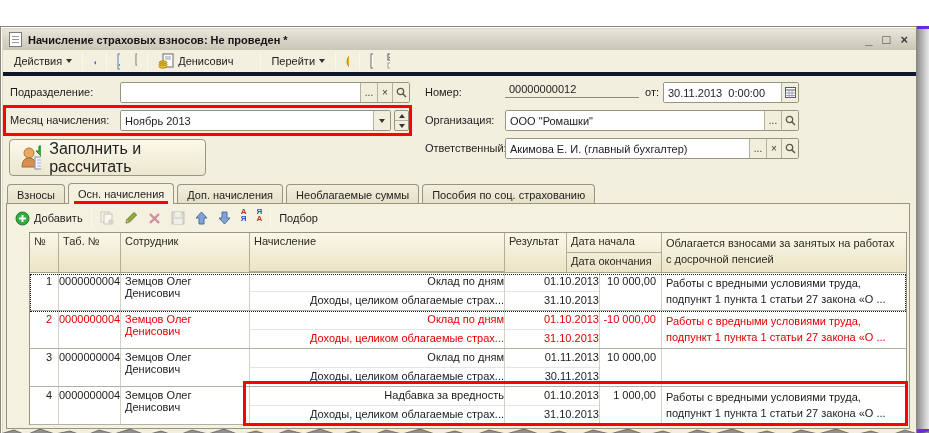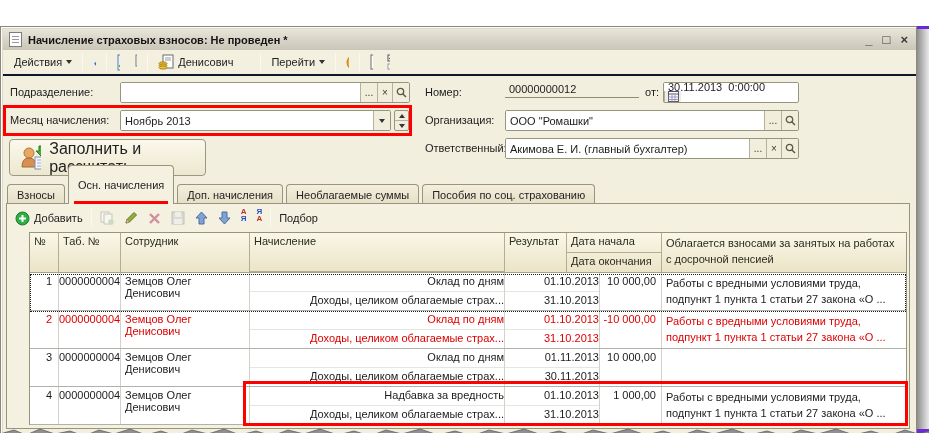--- a/index.html
+++ b/index.html
@@ -20,21 +20,21 @@
             position:relative; margin-right:6px; flex:none; }
   .title-doc::before { content:""; position:absolute; left:2px; top:3px; width:7px; height:1px;
             background:#9a9a9a; box-shadow:0 3px 0 #9a9a9a, 0 6px 0 #9a9a9a; }
   .title-text { font-weight:bold; color:#141414; white-space:nowrap; }
   .win-controls { margin-left:auto; display:flex; gap:10px; font-weight:bold; color:#3a3a3a;
             font-size:13px; align-items:center; padding-right:2px; }
   .win-controls span { cursor:default; line-height:13px; }
 
   
   .toolbar { position:absolute; left:2px; top:23px; width:913px; height:26px;
-            background:#f3f0e0; border-bottom:2px solid #0f172a;
+            background:#f3f0e0; border-bottom:4px solid #0f172a;
             display:flex; align-items:center; padding-left:4px; }
   .tbtn { height:22px; display:flex; align-items:center; gap:4px; padding:0 6px;
             border:1px solid transparent; border-radius:3px; color:#222; }
   .tsep { width:1px; height:18px; background:#c6c2aa; border-right:1px solid #fbf9ee; margin:0 3px; }
   .caret { width:0; height:0; border-left:3px solid transparent; border-right:3px solid transparent;
             border-top:4px solid #333; display:inline-block; }
   .icon16 { width:17px; height:17px; display:flex; align-items:center; justify-content:center; flex:none; }
   .dis { opacity:.4; filter:grayscale(70%); }
 
   
@@ -55,21 +55,21 @@
 
   .fill-btn { position:absolute; left:8px; top:112px; width:197px; height:37px;
             background:linear-gradient(#fbf9ec,#ece7cf); border:1px solid #9a9783; border-radius:4px;
             display:flex; align-items:center; gap:8px; padding:0 10px; font-size:16px; color:#222; }
 
   
   .tabs { position:absolute; left:6px; top:154px; display:flex; align-items:flex-end; gap:3px; height:23px; }
   .tab { height:20px; padding:0 9px; background:linear-gradient(#f3efdd,#e4dfc6);
             border:1px solid #98947e; border-bottom:none; border-radius:4px 4px 0 0;
             display:flex; align-items:center; white-space:nowrap; color:#222; position:relative; z-index:1; }
-  .tab.active { height:39px; background:#f4f1e1; z-index:3; font-weight:normal; }
+  .tab.active { height:21px; background:#f4f1e1; z-index:3; font-weight:normal; }
   .tab-underline { position:absolute; left:5px; right:5px; bottom:0px; height:3px; background:#ff0000; }
 
   
   .panel { position:absolute; left:5px; top:176px; width:904px; height:226px;
             background:#f4f1e1; border:1px solid #98947e; z-index:2; }
   .gtoolbar { position:absolute; left:3px; top:3px; height:22px; display:flex; align-items:center; }
   .gtbtn { height:20px; display:flex; align-items:center; gap:4px; padding:0 5px; color:#222; }
   .accel { text-decoration:underline; }
 
   
@@ -237,21 +237,21 @@
         </div>
       <div>
           <span class="tri-dn"></span>
         </div>
     </div>
 
     <span class="flabel" style="left:424px; top:59px;">Номер:</span>
     <span class="flat-num" style="left:504px; top:53px;">00000000012</span>
 
     <span class="flabel" style="left:644px; top:59px;">от:</span>
-    <div class="field" style="left:662px; top:55px; width:136px;flex-direction:column;">
+    <div class="field" style="left:662px; top:55px; width:136px;">
       <span class="fval">30.11.2013  0:00:00</span>
       <span class="fbtn">
         <svg width="11" height="11">
             <rect x="0.5" y="0.5" width="10" height="10" fill="#fff" stroke="#55557a"></rect>
             <line x1="0.5" y1="3" x2="10.5" y2="3" stroke="#55557a"></line>
             <line x1="4" y1="3" x2="4" y2="10.5" stroke="#9a9ab8"></line>
             <line x1="7" y1="3" x2="7" y2="10.5" stroke="#9a9ab8"></line>
             <line x1="0.5" y1="6" x2="10.5" y2="6" stroke="#9a9ab8"></line>
             <line x1="0.5" y1="8.5" x2="10.5" y2="8.5" stroke="#9a9ab8"></line>
           </svg>

